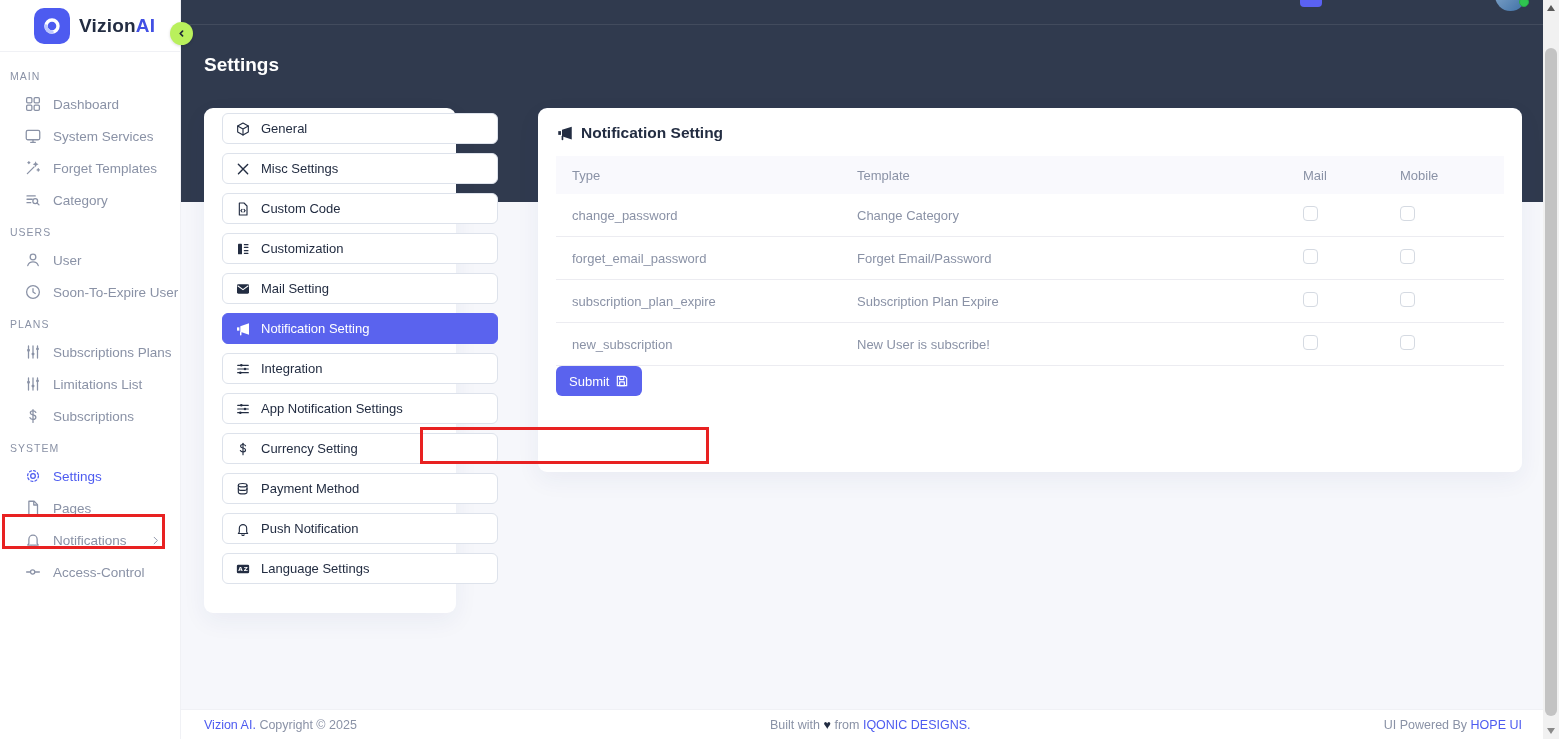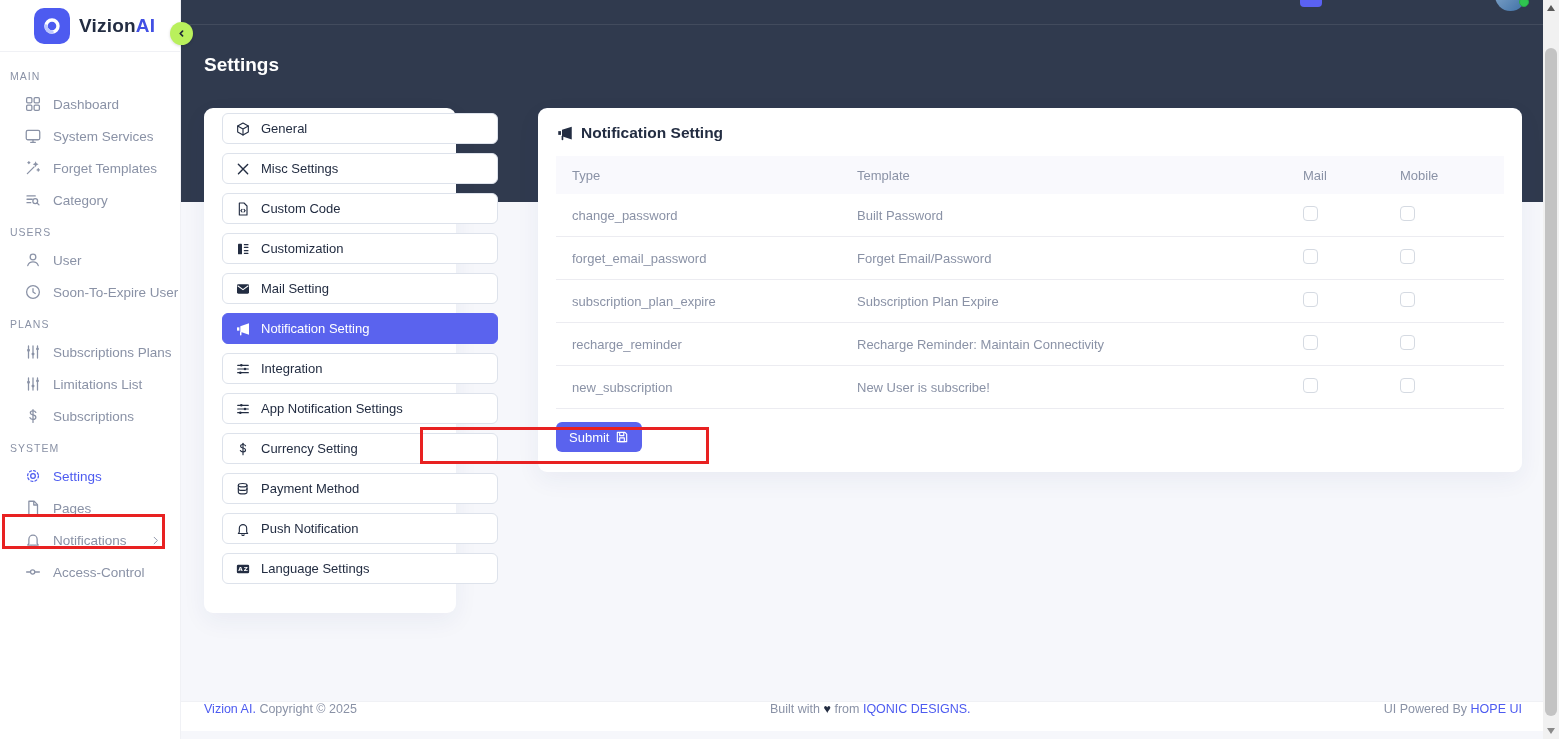--- a/index.html
+++ b/index.html
@@ -69,28 +69,28 @@
   .panel-title-row .icon, .panel-title-row .icon svg { width:18px; height:18px; color:#232d42; }
   .panel-title { font-size:15.5px; font-weight:bold; color:#232d42; }
   .ntable { width:948px; }
   .t-head { display:grid; grid-template-columns:301px 446px 97px 1fr; height:38px;
     background:#f9f9fd; align-items:center; color:#8a92a6; font-size:13px; }
   .t-row { display:grid; grid-template-columns:301px 446px 97px 1fr; height:43px;
     align-items:center; border-bottom:1px solid #ececf1; color:#8a92a6; font-size:13px; }
   .t-cell-first { padding-left:16px; }
   .checkbox { width:15px; height:15px; border:1px solid #d5dae2; border-radius:4px;
     background:#fff; display:inline-block; cursor:pointer; }
-  .submit-btn { margin-top:13px; height:30px; padding:0 13px; background:#5a63ee;
+  .submit-btn { height:30px; padding:0 13px; background:#5a63ee;
     color:#fff; border:none; border-radius:6px; font-size:13px; display:inline-flex;
     align-items:center; gap:6px; cursor:pointer; font-family:inherit; }
   .submit-btn svg { width:14px; height:14px; }
 
   
-  .footer { position:absolute; left:0; bottom:8px; width:100%; height:30px; background:#ffffff;
-    border-top:1px solid #f0f1f5; display:flex; font-size:12.5px;
+  .footer { position:absolute; left:0; bottom:0; width:100%; height:30px; background:#ffffff;
+    border-top:1px solid #f0f1f5; display:flex; align-items:center; font-size:12.5px;
     color:#8a92a6; padding:0 21px 0 23px; }
   .footer .left { flex:0 0 auto; }
   .footer .center { flex:1; text-align:center; }
   .footer .right { flex:0 0 auto; }
   .footer a { color:#4d5bf0; text-decoration:none; cursor:pointer; }
   .heart { color:#232d42; }
 
   
   .scrollbar { position:absolute; right:0; top:0; width:16px; height:739px;
     background:#f1f1f1; z-index:30; }
@@ -417,39 +417,33 @@
     <div class="ntable">
       <div class="t-head" id="table-head">
           <div class="t-cell-first">Type</div>
           <div class="">Template</div>
           <div class="">Mail</div>
           <div class="">Mobile</div>
         </div>
       <div id="table-body">
           <div class="t-row">
        <div class="t-cell-first">change_password</div>
-       <div>Built Password</div>
+       <div>Change Category</div>
        <div><span class="checkbox"></span></div>
        <div><span class="checkbox"></span></div>
      </div>
           <div class="t-row">
        <div class="t-cell-first">forget_email_password</div>
        <div>Forget Email/Password</div>
        <div><span class="checkbox"></span></div>
        <div><span class="checkbox"></span></div>
      </div>
           <div class="t-row">
        <div class="t-cell-first">subscription_plan_expire</div>
        <div>Subscription Plan Expire</div>
-       <div><span class="checkbox"></span></div>
-       <div><span class="checkbox"></span></div>
-     </div>
-          <div class="t-row">
-       <div class="t-cell-first">recharge_reminder</div>
-       <div>Recharge Reminder: Maintain Connectivity</div>
        <div><span class="checkbox"></span></div>
        <div><span class="checkbox"></span></div>
      </div>
           <div class="t-row">
        <div class="t-cell-first">new_subscription</div>
        <div>New User is subscribe!</div>
        <div><span class="checkbox"></span></div>
        <div><span class="checkbox"></span></div>
      </div>
         </div>

